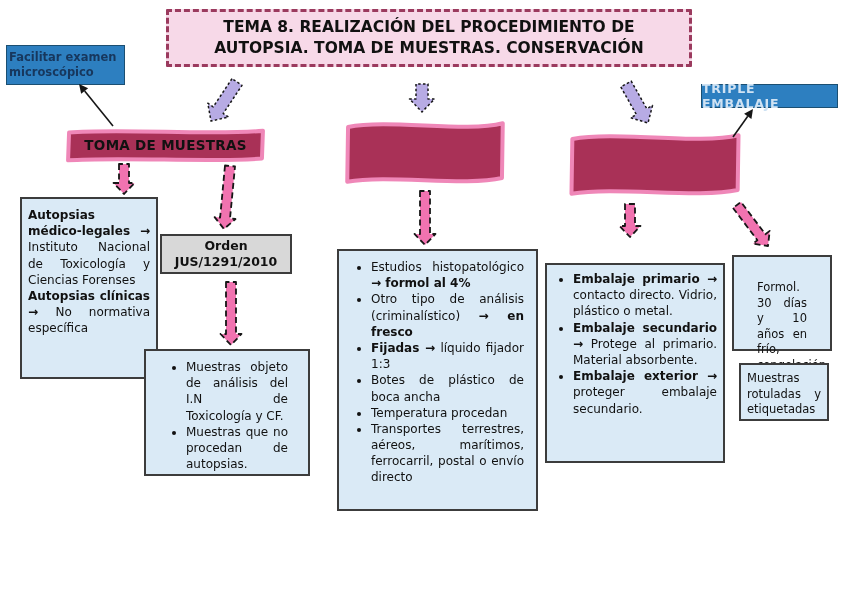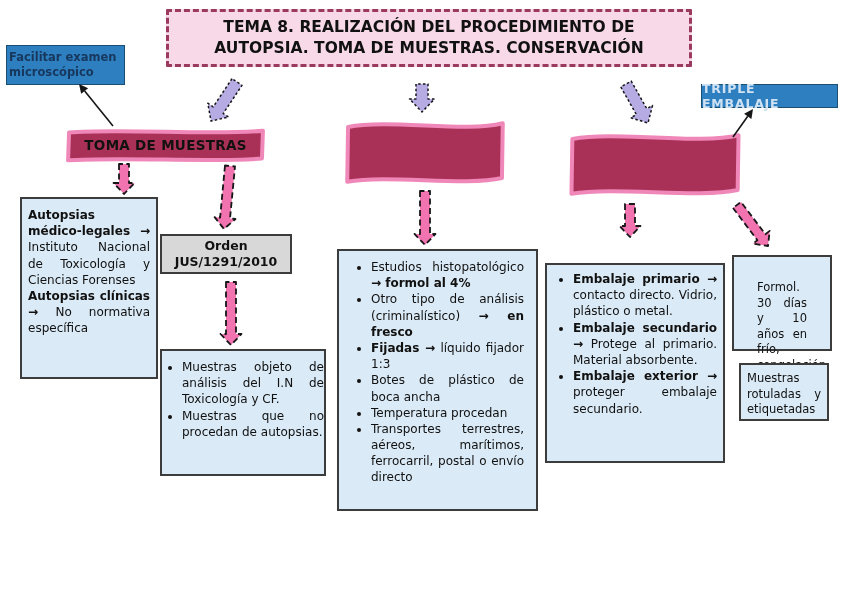--- a/index.html
+++ b/index.html
@@ -27,21 +27,21 @@
 
   .box{background:#daeaf6;border:2px solid #3c3c3c;font-size:12px;line-height:1.35;}
   .box ul{margin:0;padding:0 0 0 20px;}
   .box li{text-align:justify;}
   .just{text-align:justify;}
   .b{font-weight:bold;}
   .box-autopsias{left:20px;top:197px;width:138px;height:182px;padding:8px 6px;}
   .box-orden{left:160px;top:234px;width:132px;height:40px;background:#d8d8d8;
     border:2px solid #3c3c3c;font-weight:bold;text-align:center;white-space:pre-line;
     font-size:12.5px;display:flex;align-items:center;justify-content:center;line-height:1.3;}
-  .box-muestras{left:160px;top:349px;width:166px;height:127px;padding:8px 0;}
+  .box-muestras{left:144px;top:349px;width:166px;height:127px;padding:8px 20px;}
   .box-recogida{left:337px;top:249px;width:201px;height:262px;padding:8px 12px;}
   .box-embalaje{left:545px;top:240px;width:180px;height:200px;padding:6px;margin-top:23px;}
   .box-formol{left:732px;top:255px;width:100px;height:96px;padding:23px;font-size:11.5px;white-space:pre-line;}
   .box-rotuladas{left:739px;top:363px;width:90px;height:58px;padding:6px;font-size:11.5px;}
 </style>
 </head>
 <body>
 
 <div class="stage">
 

